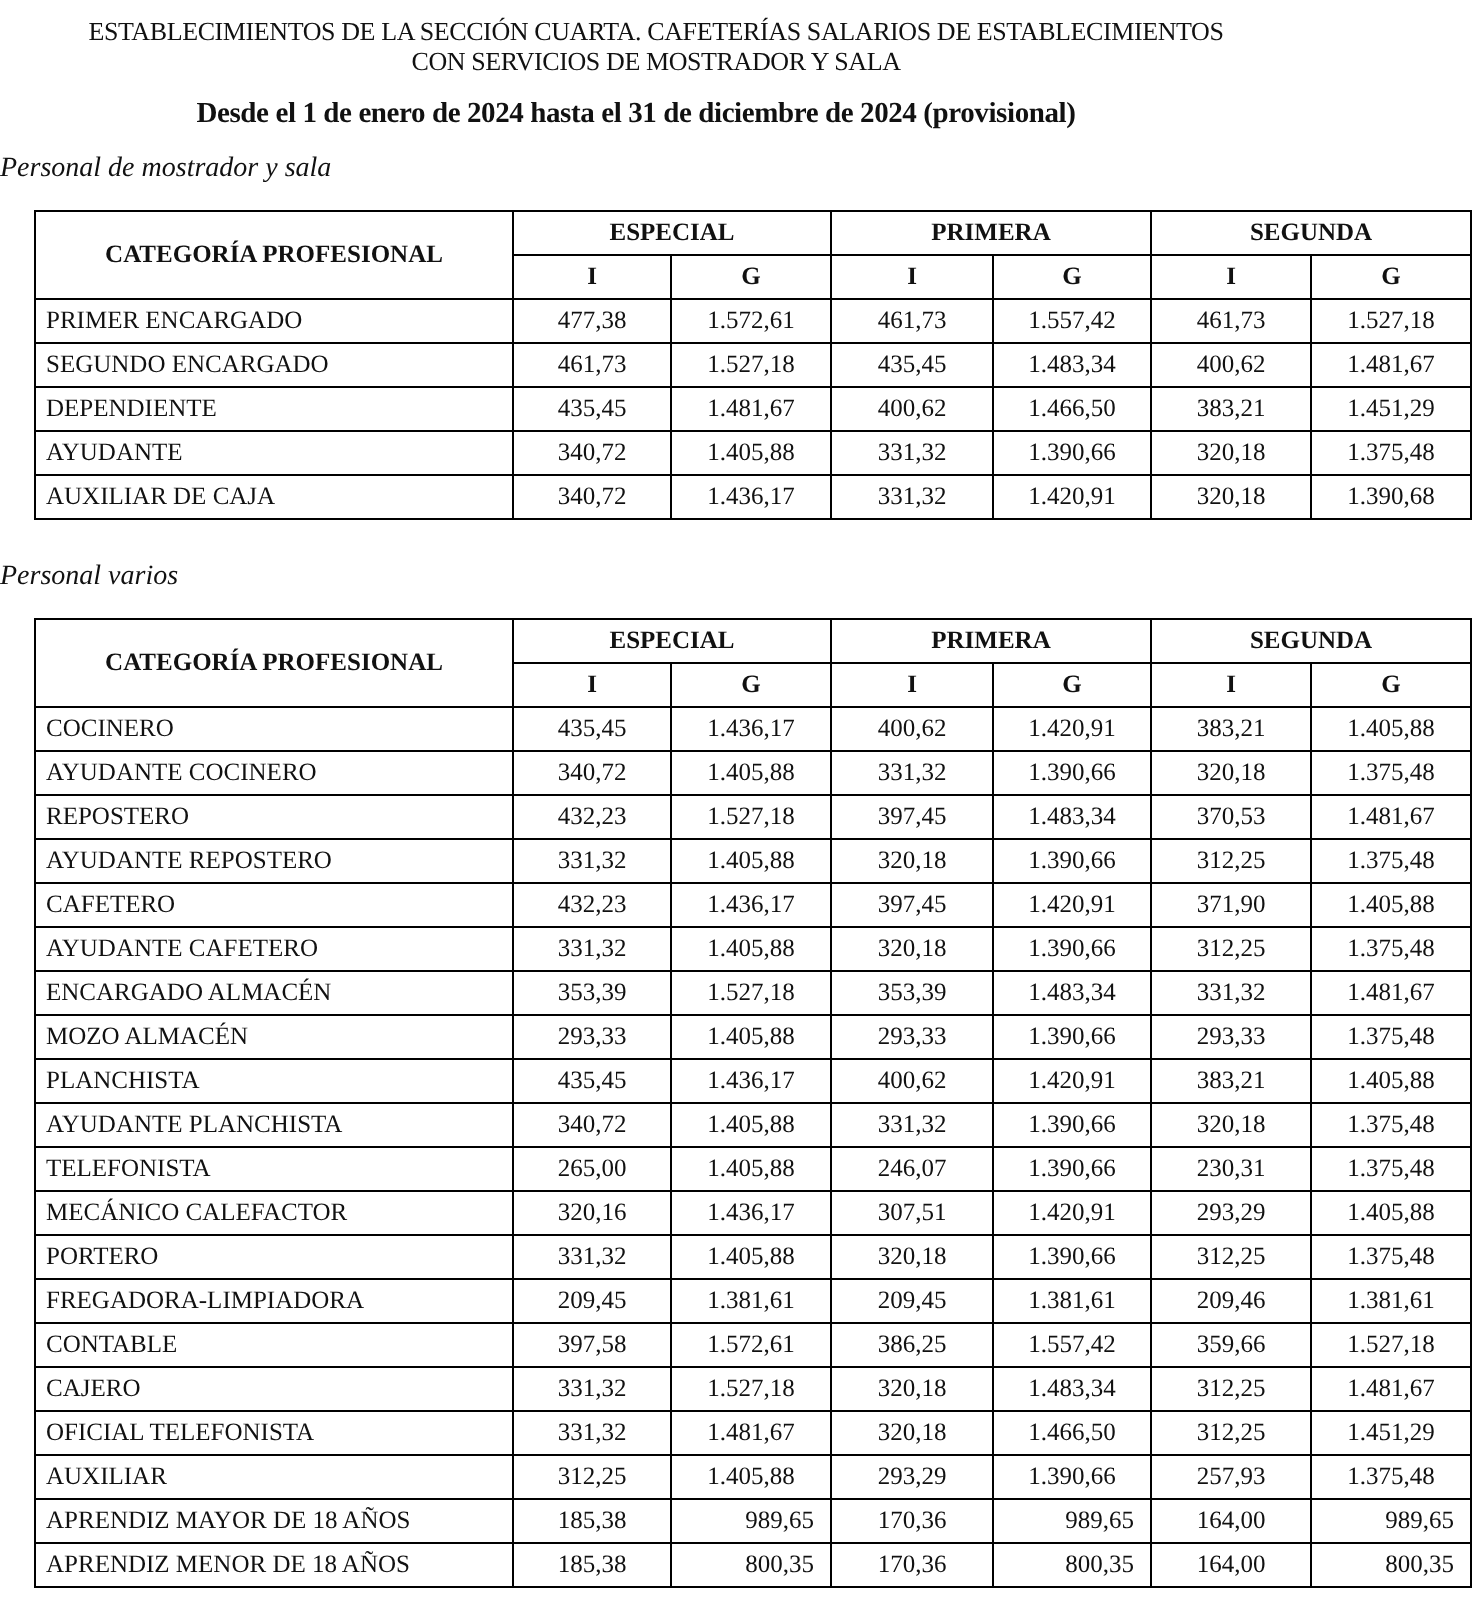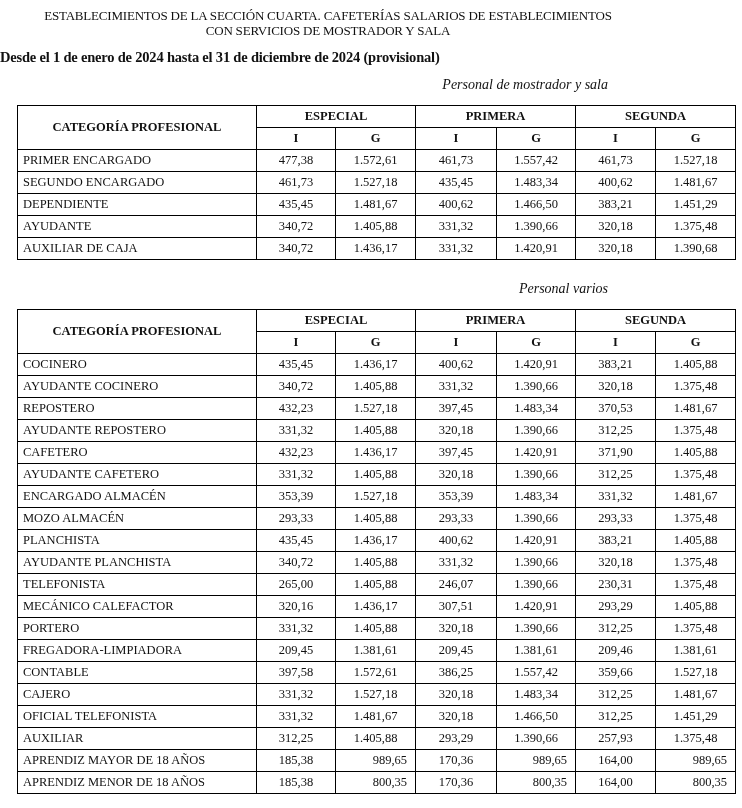--- a/index.html
+++ b/index.html
@@ -1,22 +1,22 @@
 <!DOCTYPE html>
 <html><head>
 <meta charset="utf-8">
 <style>
   html, body { margin: 0; padding: 0; background: #ffffff; }
   body { width: 742px; height: 808px; position: relative; overflow: hidden;
          font-family: "Liberation Serif", "DejaVu Serif", serif; color: #111; }
   .title { position: absolute; left: 0; width: 656px; text-align: center; font-size: 13px; line-height: 15px; letter-spacing: -0.2px; }
   .t1 { top: 8px; }
   .t2 { top: 23px; }
-  .subtitle { position: absolute; left: 0; width: 612px; top: 49px; font-weight: bold; font-size: 14.5px; letter-spacing: -0.2px; }
-  .section { position: absolute; left: 0; width: 608px; text-align: right; font-style: italic; font-size: 14px; }
+  .subtitle { position: absolute; left: 12px; width: 612px; top: 49px; text-align: center; font-weight: bold; font-size: 14.5px; letter-spacing: -0.2px; }
+  .section { position: absolute; left: 0; width: 608px; text-align: left; font-style: italic; font-size: 14px; }
   .s1 { top: 77px; }
   .s2 { top: 281px; font-style: italic; }
   table { position: absolute; left: 17px; width: 718px; border-collapse: collapse; table-layout: fixed; font-size: 12.5px; border-radius: 20px; }
   .tb1 { top: 105px; }
   .tb2 { top: 309px; }
   td, th { border: 1px solid #000; padding: 0; height: 21px; }
   th { font-weight: bold; text-align: center; font-size: 12.5px; }
   th.sub { font-weight: bold; }
   th.cat { height: 43px; }
   td.name { text-align: left; padding-left: 5px; white-space: nowrap; }

